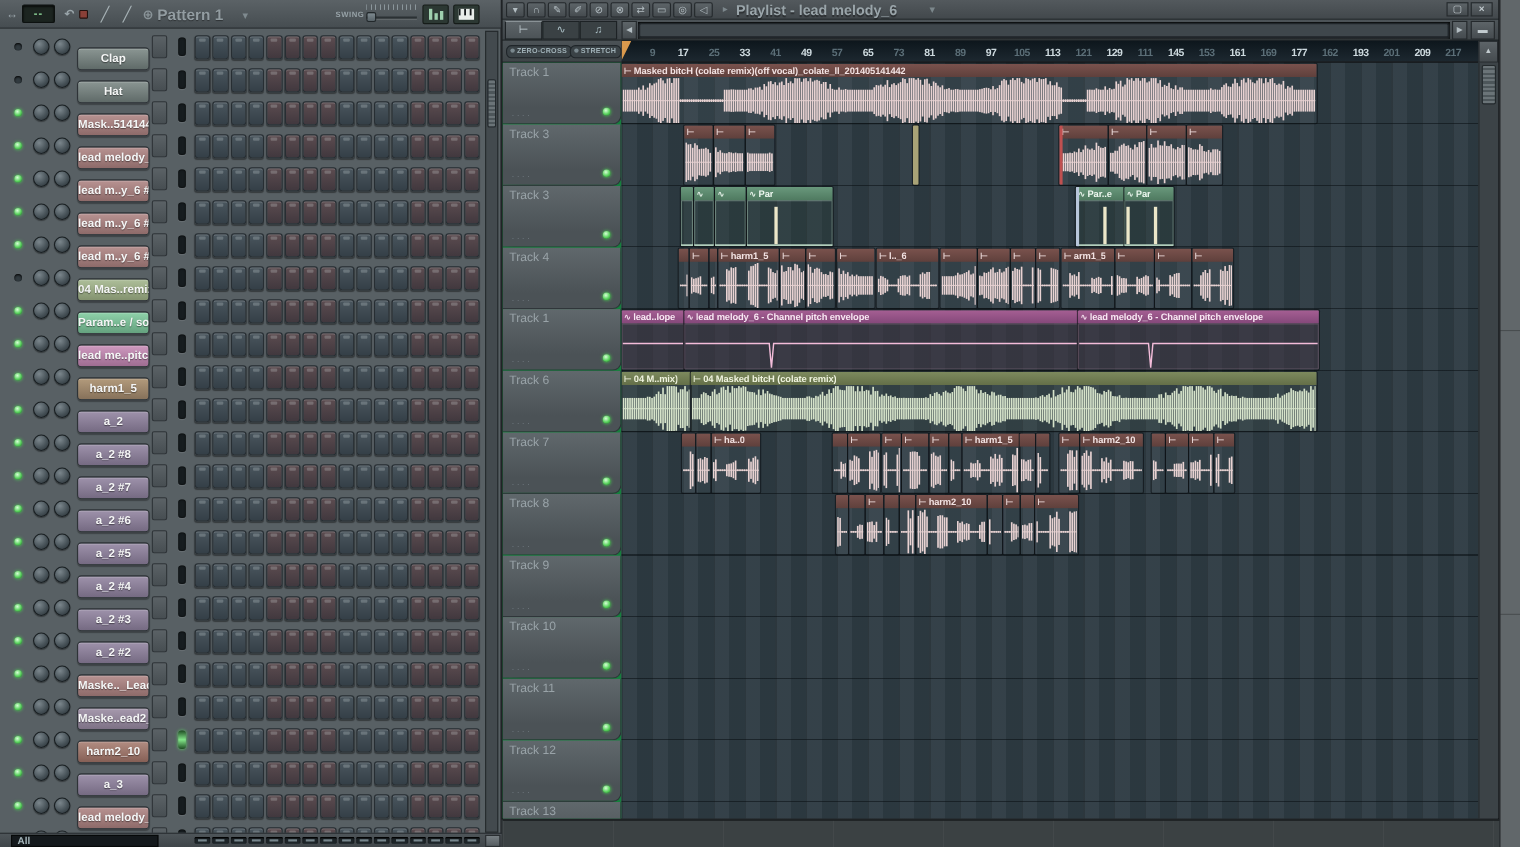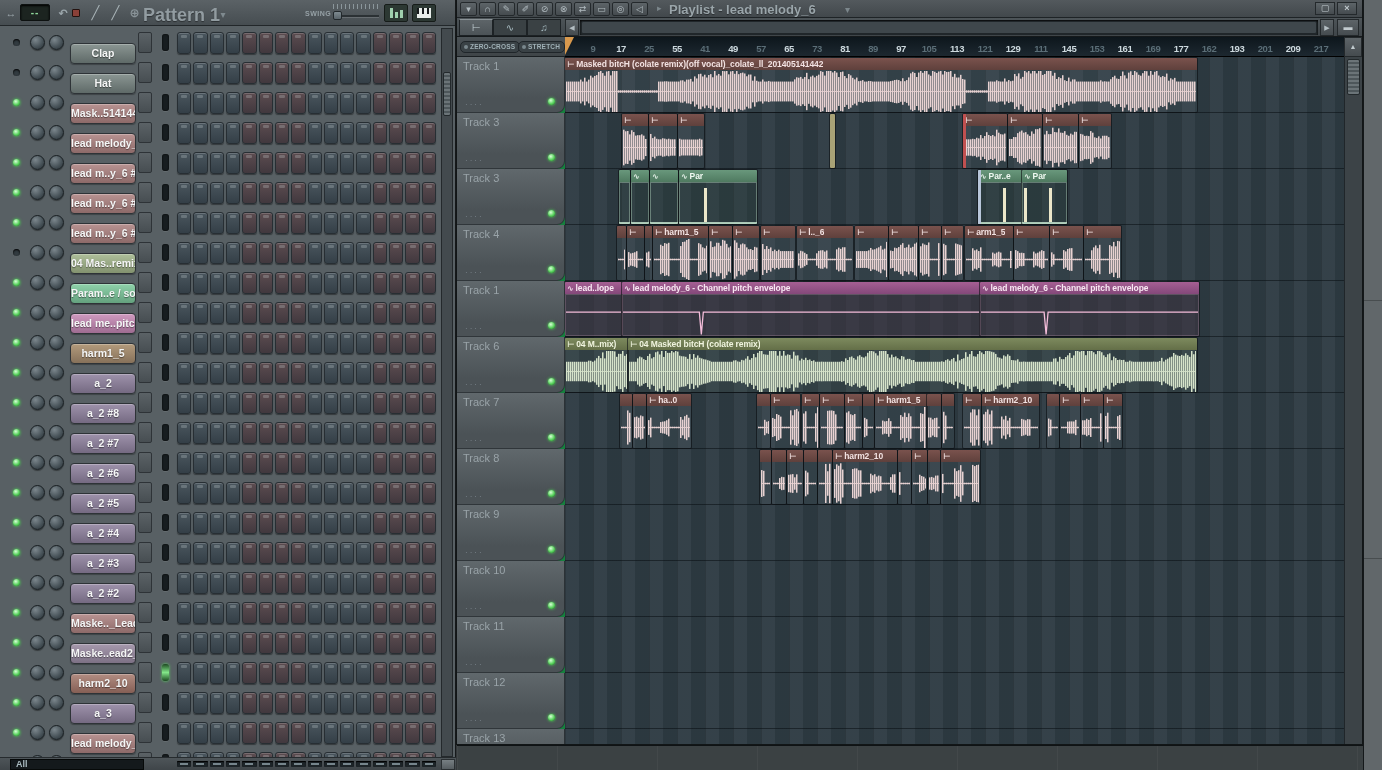--- a/index.html
+++ b/index.html
@@ -16,21 +16,21 @@
   .rt-ic{position:absolute;color:#9ba6ab;font-size:11px;font-weight:bold;line-height:18px;text-align:center;}
   #rt-resize{left:4px;top:4px;width:14px;}
   #rt-lcd{position:absolute;left:20px;top:4px;width:30px;height:17px;background:#1c2420;
     border:1px solid #0d1110;border-radius:2px;color:#8fd89a;font-size:10px;font-weight:bold;
     text-align:center;line-height:15px;letter-spacing:1px;box-shadow:inset 0 1px 2px #000;}
   #rt-undo{left:56px;top:4px;width:14px;}
   #rt-red{position:absolute;left:72px;top:9px;width:8px;height:8px;background:#8a4038;border:1px solid #23120f;border-radius:1px;}
   .rt-slash{position:absolute;top:3px;width:19px;height:19px;color:#a7b2b6;font-size:13px;line-height:19px;text-align:center;}
   #rt-s1{left:86px;} #rt-s2{left:106px;}
   #rt-plus{left:128px;top:4px;width:13px;font-size:12px;color:#8a9499;}
-  #rt-pattern{position:absolute;left:143px;top:5px;font-size:18px;font-weight:bold;color:#929ca1;text-shadow:0 1px 1px rgba(0,0,0,.4);}
+  #rt-pattern{position:absolute;left:143px;top:5px;font-size:14px;font-weight:bold;color:#929ca1;text-shadow:0 1px 1px rgba(0,0,0,.4);}
   #rt-pcaret{left:218px;top:6px;width:10px;color:#7f8a8f;font-size:10px;}
   #rt-swing-label{position:absolute;left:305px;top:10px;font-size:7px;font-weight:bold;color:#96a1a6;letter-spacing:.5px;}
   #rt-swing-ticks{position:absolute;left:333px;top:4px;width:46px;height:5px;
     background:repeating-linear-gradient(90deg,#8b969b 0 1px,transparent 1px 4px);}
   #rt-swing-track{position:absolute;left:333px;top:15px;width:46px;height:2px;background:#2b3134;box-shadow:0 1px 0 rgba(255,255,255,.15);}
   #rt-swing-handle{position:absolute;left:333px;top:11px;width:9px;height:9px;border-radius:2px;
     background:linear-gradient(#7e8a90,#59646a);border:1px solid #22282b;}
   .rt-btn{position:absolute;top:4px;width:24px;height:18px;background:#2c3833;border:1px solid #161c19;border-radius:2px;}
   #rt-graph{left:384px;} #rt-kb{left:412px;}
   #rt-graph i{position:absolute;bottom:3px;width:3px;background:#9fd0ae;}
@@ -927,21 +927,21 @@
     <div id="pl-row3">
       <span id="opt-panel">
         <span class="chip" id="chip-zc"><i></i><span>ZERO-CROSS</span></span>
         <span class="chip" id="chip-st"><i></i><span>STRETCH</span></span>
       </span>
       <span id="ruler">
         <span id="start-flag"></span>
       <span class="tick" style="left: 28px;">9</span>
           <span class="tick strong" style="left: 56px;">17</span>
           <span class="tick" style="left: 84px;">25</span>
-          <span class="tick strong" style="left: 112px;">55</span>
+          <span class="tick strong" style="left: 112px;">33</span>
           <span class="tick" style="left: 140px;">41</span>
           <span class="tick strong" style="left: 168px;">49</span>
           <span class="tick" style="left: 196px;">57</span>
           <span class="tick strong" style="left: 224px;">65</span>
           <span class="tick" style="left: 252px;">73</span>
           <span class="tick strong" style="left: 280px;">81</span>
           <span class="tick" style="left: 308px;">89</span>
           <span class="tick strong" style="left: 336px;">97</span>
           <span class="tick" style="left: 364px;">105</span>
           <span class="tick strong" style="left: 392px;">113</span>

